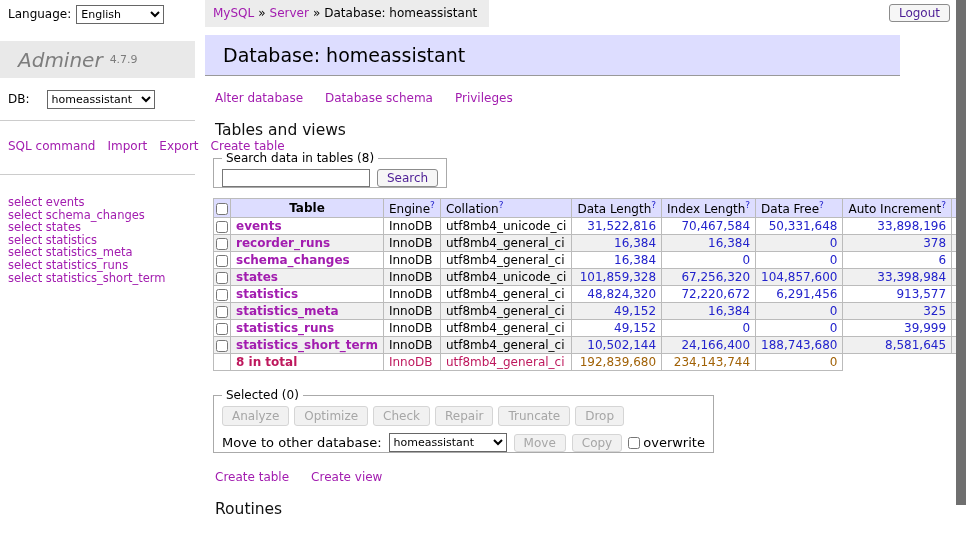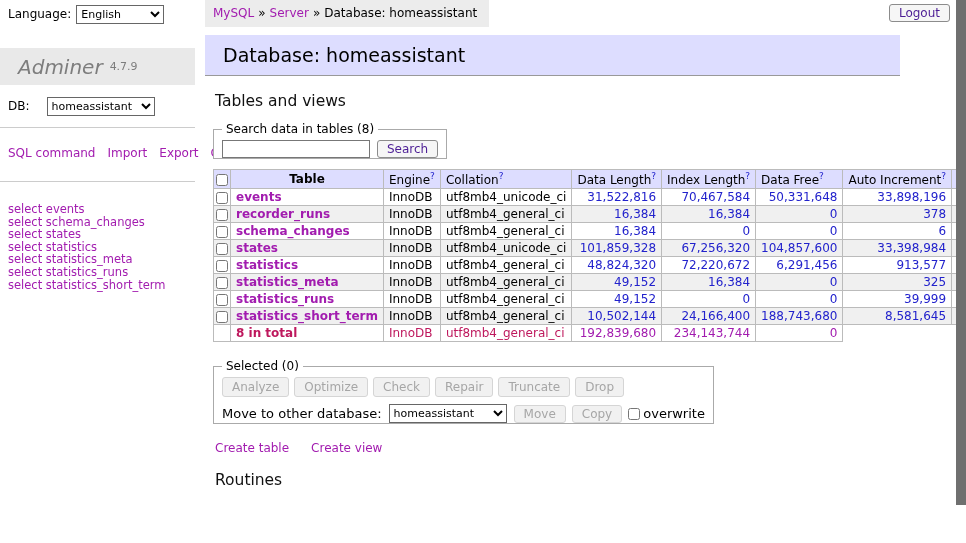--- a/index.html
+++ b/index.html
@@ -14,21 +14,21 @@
   
   .lang-row { position:absolute; left:8px; top:5px; }
   .lang-row label { margin-right:5px; }
   select {
     font-family:"DejaVu Sans", sans-serif; font-size:11px;
     border:1px solid #666; background:#fff; height:19px;
   }
   .lang-select { width:88px; }
 
   
-  .sidebar { position:absolute; left:0; top:15px; width:195px; }
+  .sidebar { position:absolute; left:0; top:8px; width:195px; }
   .h1bar {
     margin-top:33px; height:37px; background:#e9e9e9;
     display:flex; align-items:center; padding-left:18px;
   }
   .app-name { font-style:italic; font-size:20px; color:#7d7d7d; }
   .version { font-size:11px; color:#7d7d7d; margin-left:7px; }
   .db-row { padding:12px 0 11px 8px; }
   .db-row label { margin-right:17px; }
   .db-select { width:108px; }
   hr.divider { border:0; border-top:1px solid #ccc; margin:0; }
@@ -83,21 +83,21 @@
   }
   thead th { background:#ddf; font-weight:400; }
   th.tname { font-weight:700; text-align:center; }
   sup.help { color:#2222cc; font-size:9px; vertical-align:super; cursor:pointer; }
   td.check, th.check { text-align:center; padding:1px 2px; }
   input[type=checkbox] { margin:0; width:12px; height:12px; vertical-align:middle; }
   td.num { text-align:right; color:#2222cc; }
   td.name a { font-weight:700; }
   tr.even td { background:#f0f0f0; }
   tr.total td { color:#be185d; }
-  tr.total td.num { color:#a21caf; }
+  tr.total td.num { color:#a16207; }
   tr.total td.label { font-weight:700; }
 
   
   .selected-fieldset { margin-top:17px; }
   .sel-buttons button { margin-right:5px; padding:2px 9px; }
   .move-row { margin-top:7px; font-size:13px; display:flex; align-items:center;justify-content:center; }
   .move-row label.mv { margin-right:7px; }
   .move-select { width:118px; margin-right:7px; }
   .move-row button { margin-right:6px; }
   .ovw { display:flex; align-items:center; font-size:13px; }
@@ -136,20 +136,21 @@
 
 <div class="logout-wrap">
   <button>Logout</button>
 </div>
 
 <div class="main">
   <p class="breadcrumb"><a>MySQL</a><span class="sep">»</span><a>Server</a><span class="sep">»</span><span>Database: homeassistant</span></p>
 
   <div class="h2bar">Database: homeassistant</div>
 
+  <p class="dblinks"><a>Alter database</a><a>Database schema</a><a>Privileges</a></p>
 
   <h3>Tables and views</h3>
 
   <fieldset class="search-fieldset">
     <legend>Search data in tables (8)</legend>
     <input type="text" value="" style=""><button>Search</button>
   </fieldset>
 
   <div class="table-wrap">
     <table>

